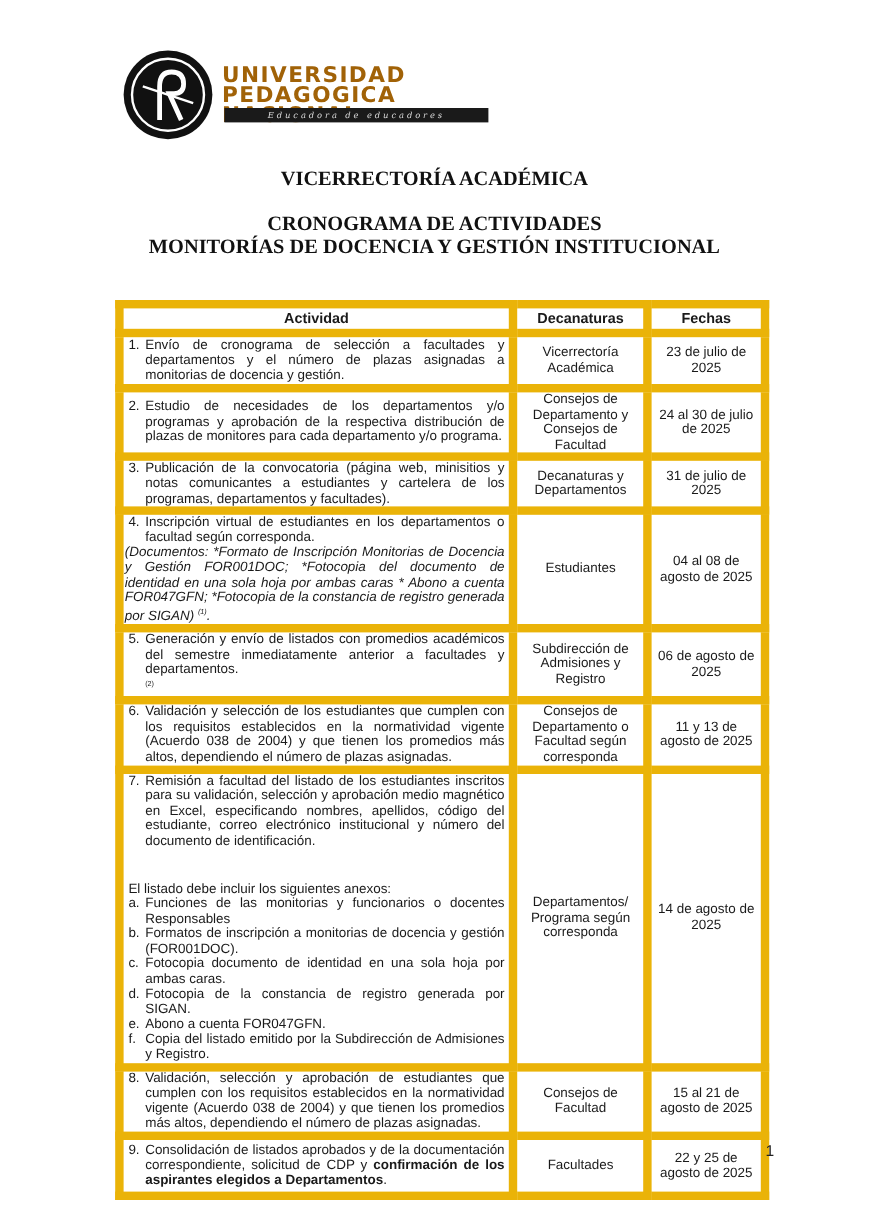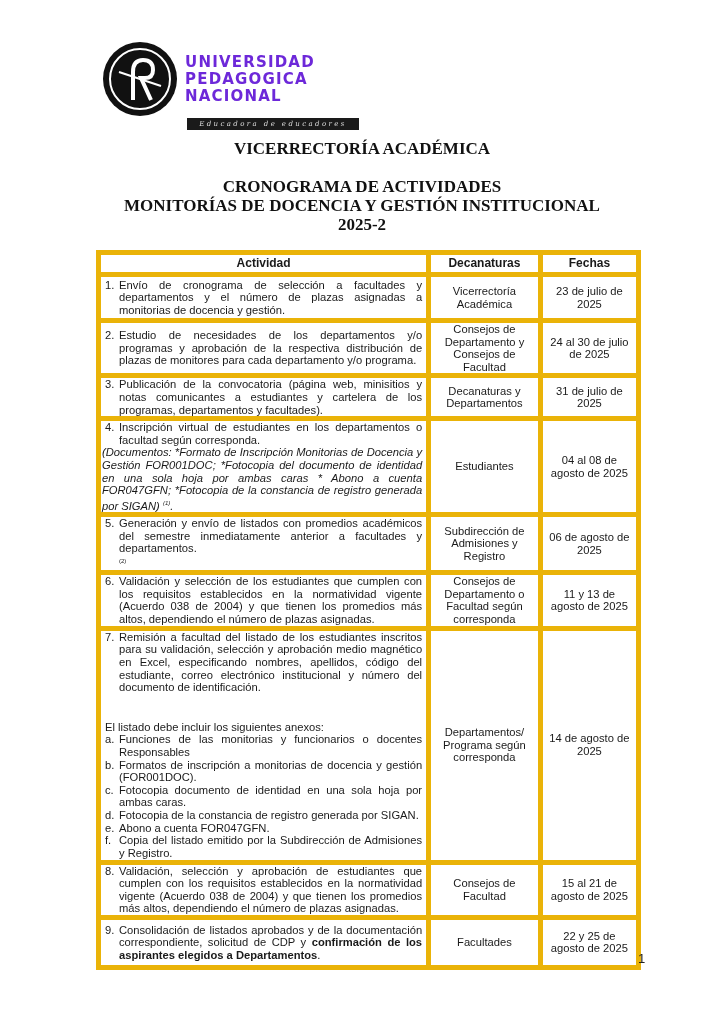--- a/index.html
+++ b/index.html
@@ -1,26 +1,26 @@
 <!DOCTYPE html>
 <html><head>
 <meta charset="utf-8">
 <style>
   html, body { margin: 0; padding: 0; background: #ffffff; }
   body { width: 724px; height: 1024px; position: relative; overflow: hidden; color: #1a1a1a; }
   .logo { position: absolute; left: 103px; top: 42px; width: 290px; height: 76px; }
   .seal { position: absolute; left: 0; top: 0; width: 74px; height: 74px; border-radius: 50%; background: #111; }
   .seal-inner { position: absolute; left: 6px; top: 6px; width: 62px; height: 62px; border-radius: 50%; border: 2px solid #fff; box-sizing: border-box; }
-  .uni-name { position: absolute; left: 82px; top: 12px; font-family: "DejaVu Sans", sans-serif; font-weight: bold; font-size: 15px; letter-spacing: 1.2px; line-height: 17px; color: #6d28d9; }
-  .motto { position: absolute; left: 84px; top: 48px; width: 172px; height: 12px; background: #1a1a1a; color: #ddd; font-family: "DejaVu Serif", serif; font-style: italic; font-size: 7px; letter-spacing: 2.4px; line-height: 12px; text-align: center; margin-top: 28px; }
+  .uni-name { position: absolute; left: 82px; top: 12px; font-family: "DejaVu Sans", sans-serif; font-weight: bold; font-size: 18px; letter-spacing: 1.2px; line-height: 17px; color: #a16207; }
+  .motto { position: absolute; left: 84px; top: 48px; width: 220px; height: 12px; background: #1a1a1a; color: #ddd; font-family: "DejaVu Serif", serif; font-style: italic; font-size: 7px; letter-spacing: 2.4px; line-height: 12px; text-align: center; }
   .titles { position: absolute; left: 0; width: 724px; text-align: center; font-family: "Liberation Serif", serif; font-weight: bold; color: #111; }
   .t1 { top: 139px; font-size: 17px; }
   .t2 { top: 177px; font-size: 17px; line-height: 19px; }
   table { position: absolute; left: 96px; top: 250px; width: 545px; border-collapse: collapse; font-family: "Liberation Sans", sans-serif; font-size: 11.2px; line-height: 12.6px; }
-  td, th { border: 5px solid #eab308; vertical-align: middle; padding: 0 4px; }
+  td, th { border: 7px solid #eab308; vertical-align: middle; padding: 0 4px; }
   th { font-weight: bold; font-size: 12px; text-align: center; height: 17px; }
   col.c1 { width: 334px; } col.c2 { width: 112px; } col.c3 { width: 99px; }
   .act { text-align: justify; }
   .num-item { display: flex; }
   .num { flex: 0 0 14px; }
   .txt { flex: 1; text-align: justify; }
   .resp, .date { text-align: center; }
   .docs { font-style: italic; text-align: justify; margin-left: -3px; }
   .sup { font-size: 6px; vertical-align: super; }
   .sub-list { margin: 0; padding: 0; list-style: none; }
@@ -44,21 +44,20 @@
     <div>UNIVERSIDAD PEDAGOGICA</div>
     <div>NACIONAL</div>
   </div>
   <div class="motto">Educadora de educadores</div>
 </div>
 
 <div class="titles t1">VICERRECTORÍA ACADÉMICA</div>
 <div class="titles t2">
   <div>CRONOGRAMA DE ACTIVIDADES</div>
   <div>MONITORÍAS DE DOCENCIA Y GESTIÓN INSTITUCIONAL</div>
-  <div>2025-2</div>
 </div>
 
 <table>
   <colgroup>
       <col class="c1">
       <col class="c2">
       <col class="c3">
     </colgroup>
   <tbody>
       <tr>

